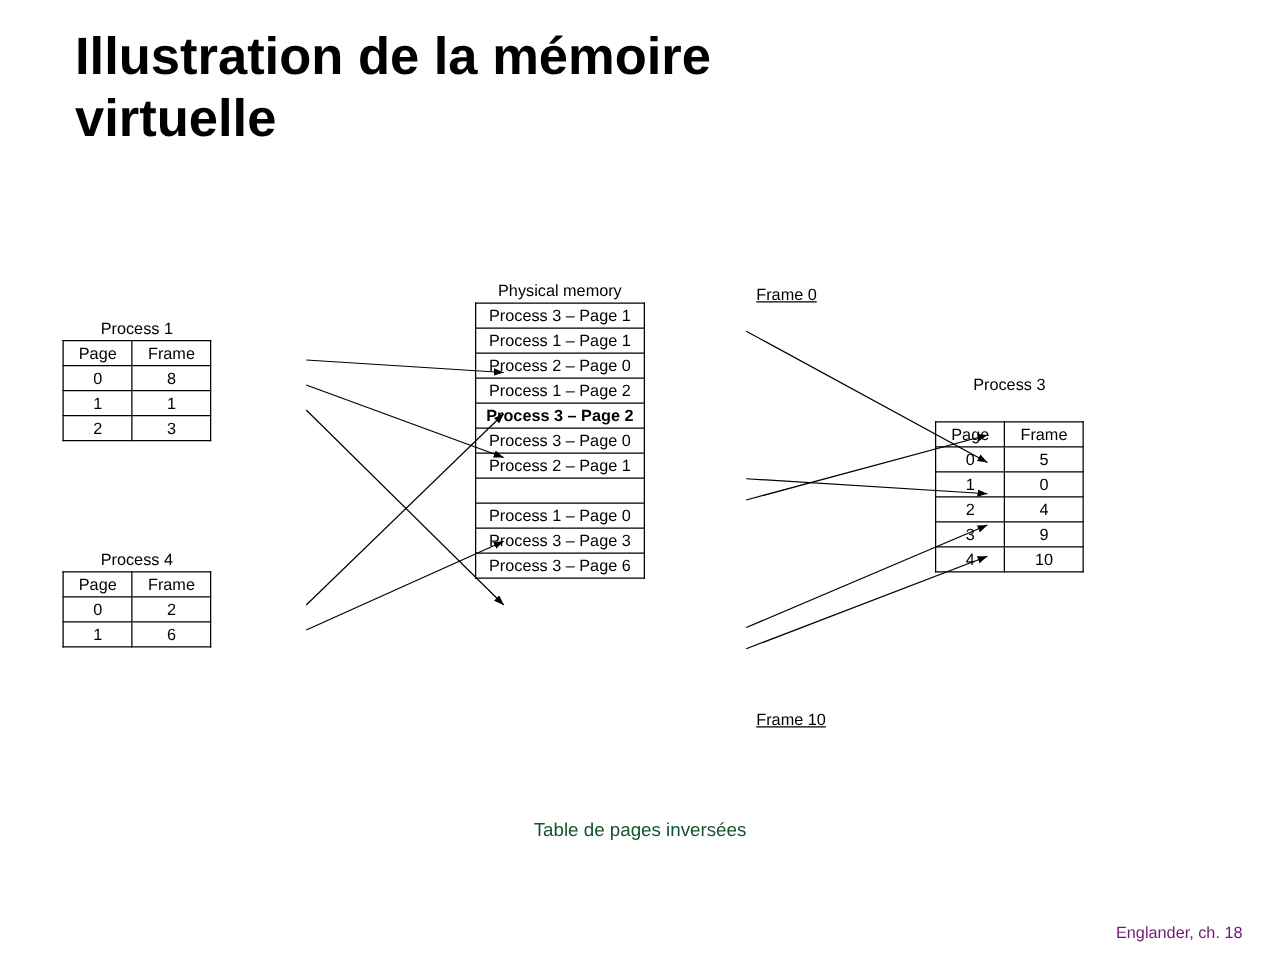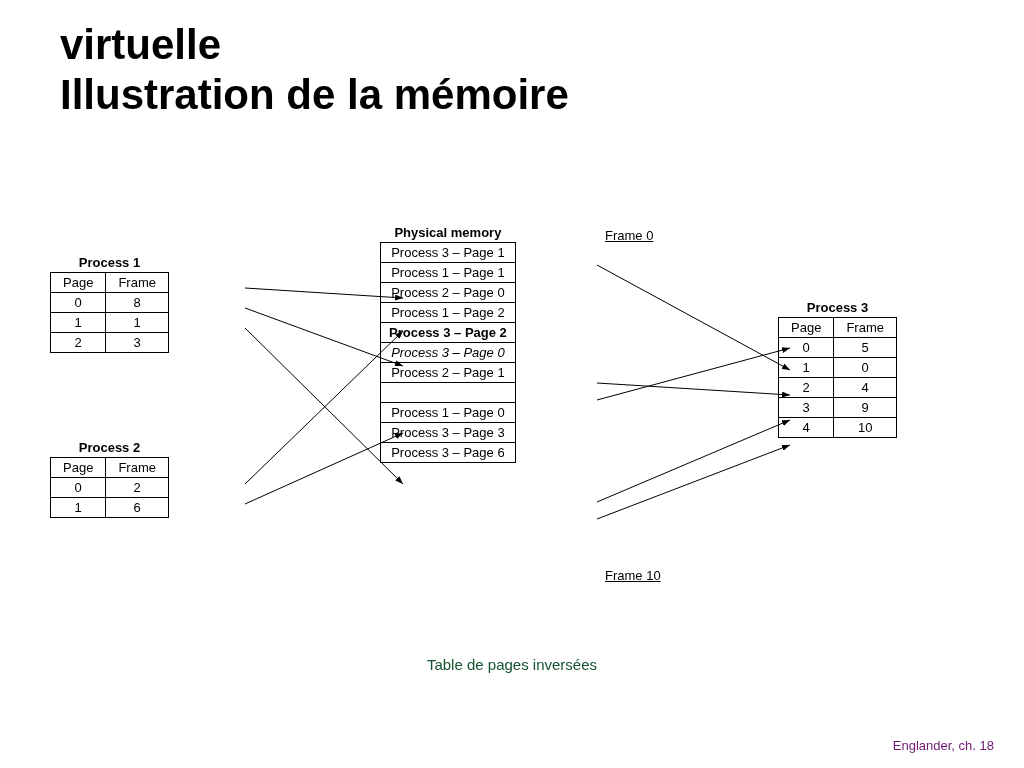--- a/index.html
+++ b/index.html
@@ -41,21 +41,20 @@
       position: absolute;
       display: flex;
       flex-direction: column;
       align-items: center;
     }
 
     .table-title {
       font-size: 13px;
       margin-bottom: 2px;
       text-align: right;
-      font-weight: bold;
     }
 
     
     #proc1 {
       top: 255px;
       left: 50px;
     }
 
     
     #proc2 {
@@ -65,21 +64,22 @@
 
     
     #phys-mem {
       top: 225px;
       left: 380px;
     }
 
     
     #proc3 {
       top: 300px;
-      left: 778px;
+      left: 748px;
+      gap: 20px;
     }
 
     
     .caption {
       position: absolute;
       bottom: 95px;
       left: 0;
       right: 0;
       text-align: center;
       font-size: 15px;
@@ -109,22 +109,22 @@
       position: absolute;
       font-size: 13px;
       color: #000;
       text-decoration: underline;
     }
   </style>
 </head>
 <body>
 
 <div class="title">
+  <div>Illustration de la mémoire</div>
   <div>virtuelle</div>
-  <div>Illustration de la mémoire</div>
 </div>
 
 <div class="table-container" id="proc1">
   <div class="table-title">Process 1</div>
   <table class="process-table">
     <thead>
       <tr>
         <th>Page</th>
         <th>Frame</th>
       </tr>
@@ -140,21 +140,21 @@
         </tr>
         <tr>
           <td>2</td>
           <td>3</td>
         </tr>
       </tbody>
   </table>
 </div>
 
 <div class="table-container" id="proc2">
-  <div class="table-title">Process 2</div>
+  <div class="table-title">Process 4</div>
   <table class="process-table">
     <thead>
       <tr>
         <th>Page</th>
         <th>Frame</th>
       </tr>
     </thead>
     <tbody id="proc2-body">
     <tr>
           <td>0</td>
@@ -181,21 +181,21 @@
         <tr>
           <td style="padding:2px 8px;white-space:nowrap;">Process 2 – Page 0</td>
         </tr>
         <tr>
           <td style="padding:2px 8px;white-space:nowrap;margin-top:26px;">Process 1 – Page 2</td>
         </tr>
         <tr>
           <td style="padding:2px 8px;white-space:nowrap;font-weight:bold;">Process 3 – Page 2</td>
         </tr>
         <tr>
-          <td style="padding:2px 8px;white-space:nowrap;font-style:italic;">Process 3 – Page 0</td>
+          <td style="padding:2px 8px;white-space:nowrap;">Process 3 – Page 0</td>
         </tr>
         <tr>
           <td style="padding:2px 8px;white-space:nowrap;">Process 2 – Page 1</td>
         </tr>
         <tr>
           <td style="height:18px;border:1px solid #000;">&nbsp;</td>
         </tr>
         <tr>
           <td style="padding:2px 8px;white-space:nowrap;">Process 1 – Page 0</td>
         </tr>

